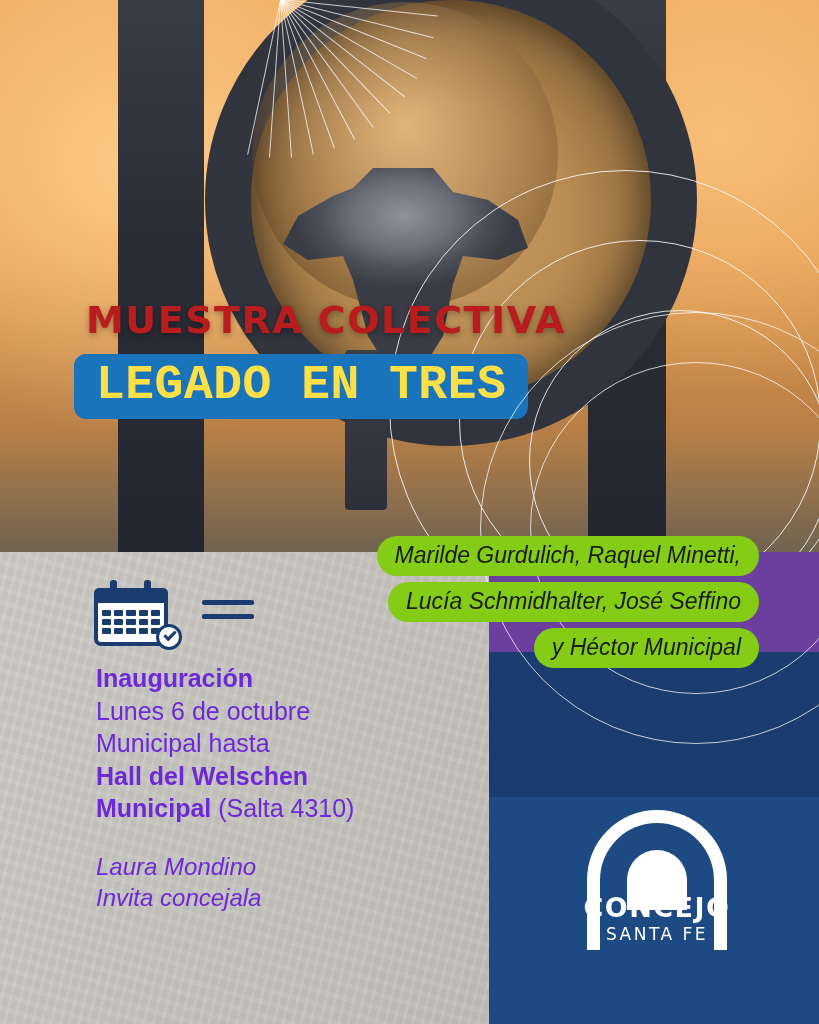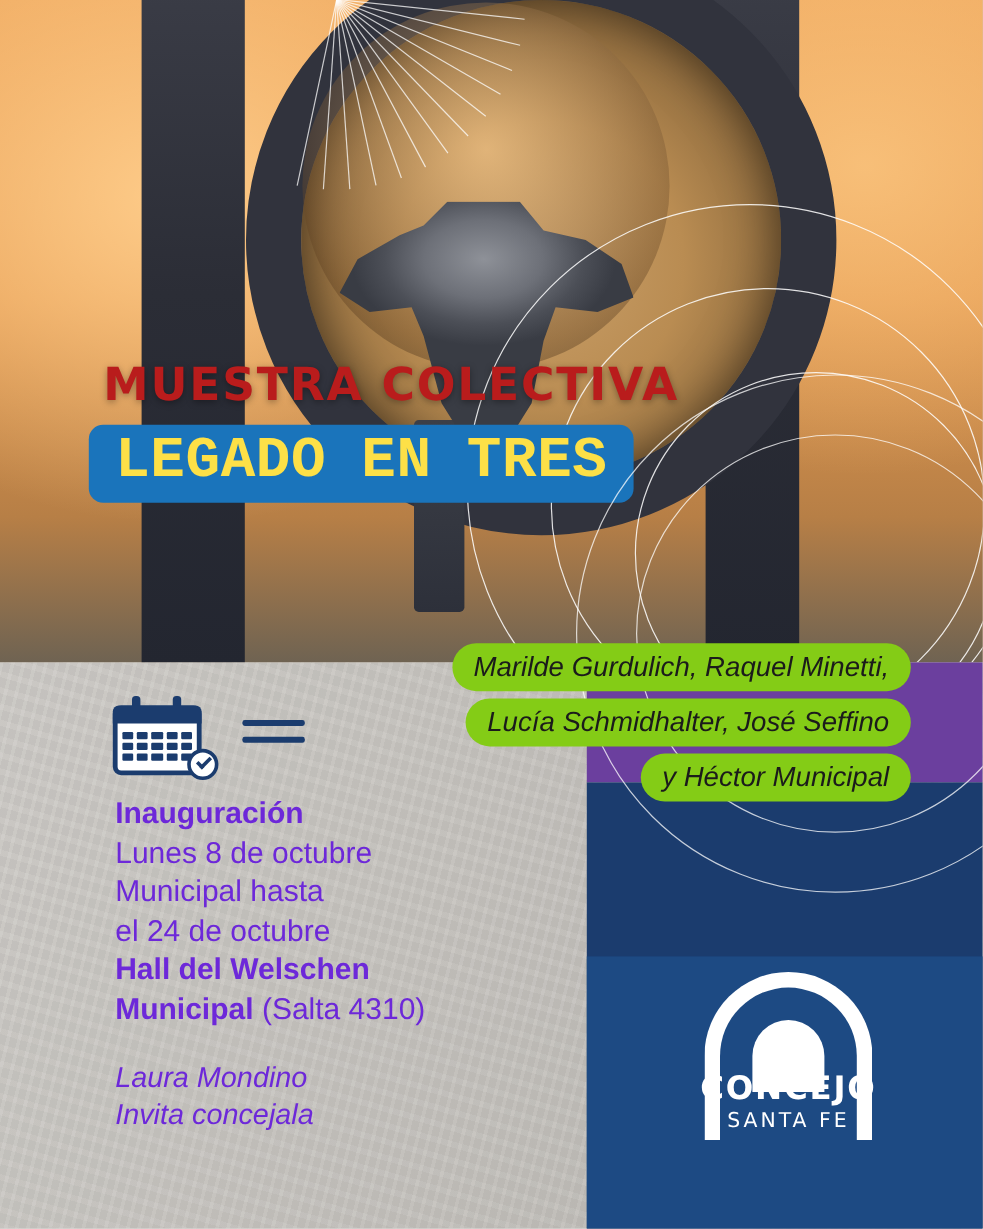--- a/index.html
+++ b/index.html
@@ -352,23 +352,22 @@
     </div>
     <div class="cal-check"></div>
   </div>
   <div class="eq-lines">
     <span></span>
       <span></span>
   </div>
 
   <div class="info">
     <div class="b">Inauguración</div>
-    <div>Lunes 8 de octubre</div>
+    <div>Lunes 6 de octubre</div>
     <div>Municipal hasta</div>
-    <div>el 24 de octubre</div>
     <div class="b">Hall del Welschen</div>
     <div>
       <span class="b">Municipal</span>
       <span>(Salta 4310)</span>
     </div>
     <div class="invita">
       <div>Laura Mondino</div>
       <div>Invita concejala</div>
     </div>
   </div>

